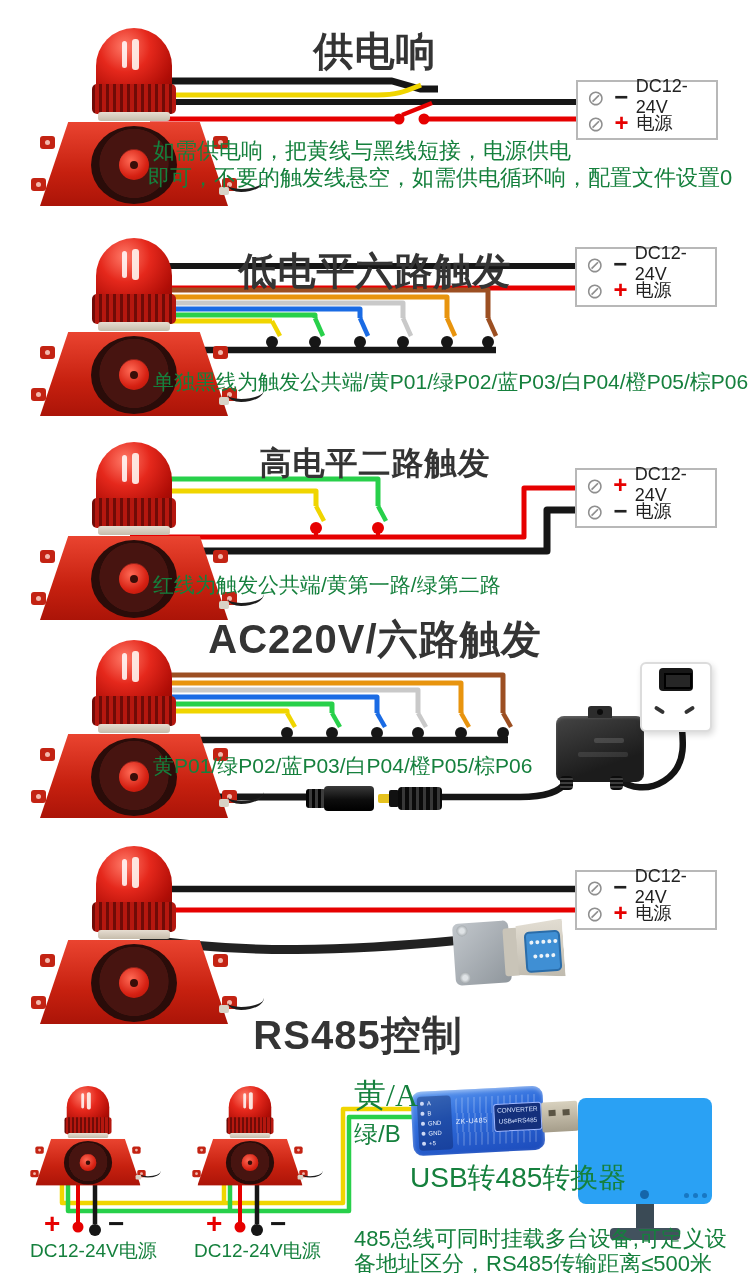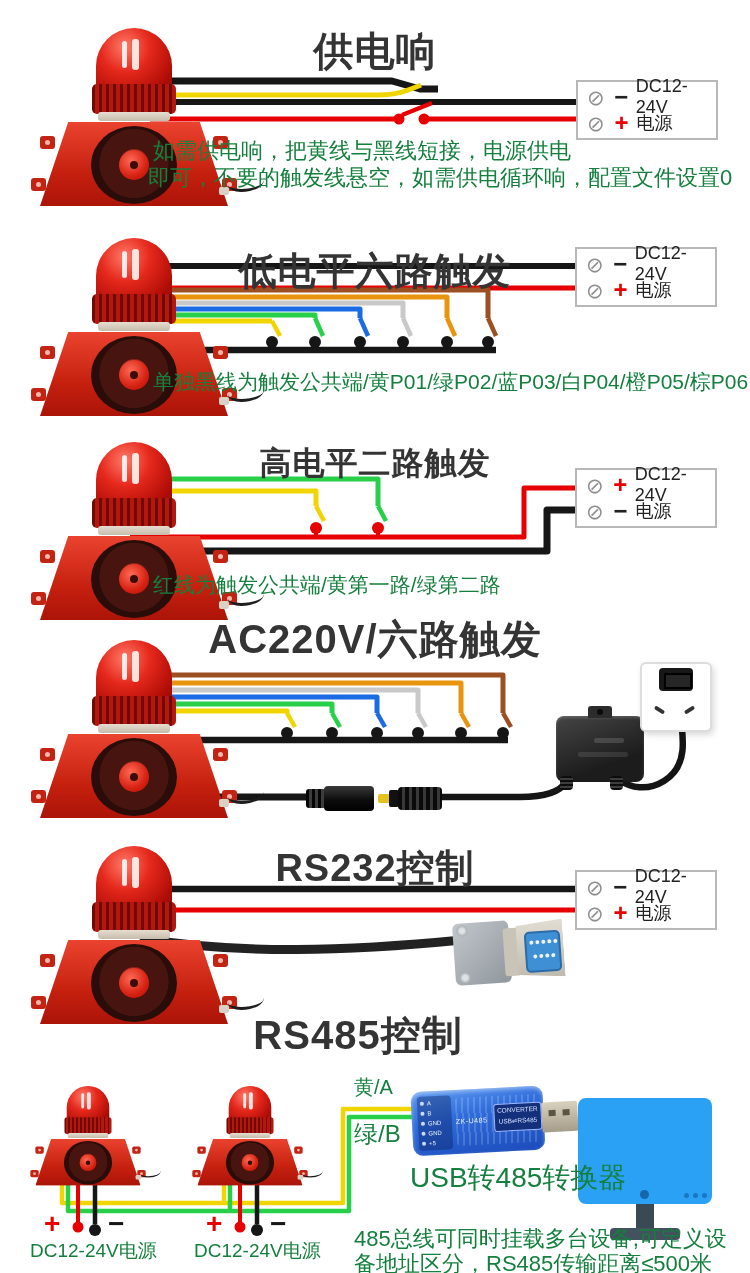--- a/index.html
+++ b/index.html
@@ -370,20 +370,21 @@
         <i class="hl1"></i>
         <i class="hl2"></i>
       </div>
     <div class="dv-ribs"></div>
     <div class="dv-ring"></div>
     <div class="dv-spk">
         <div class="dv-cap"></div>
       </div>
     <div class="dv-pig"></div>
   </div>
+  <div class="note" style="left:153px;top:752px;font-size:21px;">黄P01/绿P02/蓝P03/白P04/橙P05/棕P06</div>
   <div class="fplug">
       <div class="rib"></div>
       <div class="bod"></div>
     </div>
   <div class="mplug">
       <div class="tip"></div>
       <div class="col"></div>
       <div class="bod"></div>
     </div>
   <div class="adapter">
@@ -396,21 +397,20 @@
   <div class="coil" style="left:560px;top:776px;"></div>
   <div class="coil" style="left:610px;top:776px;"></div>
   <div class="outlet">
     <div class="plughead">
         <i></i>
       </div>
     <div class="sl" style="left:12px;top:44px;transform:rotate(32deg);"></div>
     <div class="sl" style="left:42px;top:44px;transform:rotate(-32deg);"></div>
   </div>
 
-  <div class="title" style="top:843px;font-size:38px;">RS232控制</div>
   <div class="device" style="left:34px;top:846px;">
     <div class="dv-tab tl">
         <i></i>
       </div>
     <div class="dv-tab tr">
         <i></i>
       </div>
     <div class="dv-tab bl">
         <i></i>
       </div>
@@ -510,21 +510,21 @@
         <div class="dv-cap"></div>
       </div>
     <div class="dv-pig"></div>
   </div>
   <div class="pm p" style="left:44px;top:1210px;">+</div>
   <div class="pm m" style="left:108px;top:1210px;">−</div>
   <div class="note" style="left:30px;top:1238px;font-size:19px;">DC12-24V电源</div>
   <div class="pm p" style="left:206px;top:1210px;">+</div>
   <div class="pm m" style="left:270px;top:1210px;">−</div>
   <div class="note" style="left:194px;top:1238px;font-size:19px;">DC12-24V电源</div>
-  <div class="note" style="left:354px;top:1074px;font-size:20px;">黄/A</div>
+  <div class="note" style="left:354px;top:1074px;font-size:32px;font-family:Liberation Serif, serif;">黄/A</div>
   <div class="note" style="left:354px;top:1118px;font-size:24px;">绿/B</div>
   <div class="conv">
     <div class="bod"></div>
     <div class="ports">
       <div class="prow">
           <i></i>
           <span>A</span>
         </div>
       <div class="prow">
           <i></i>

